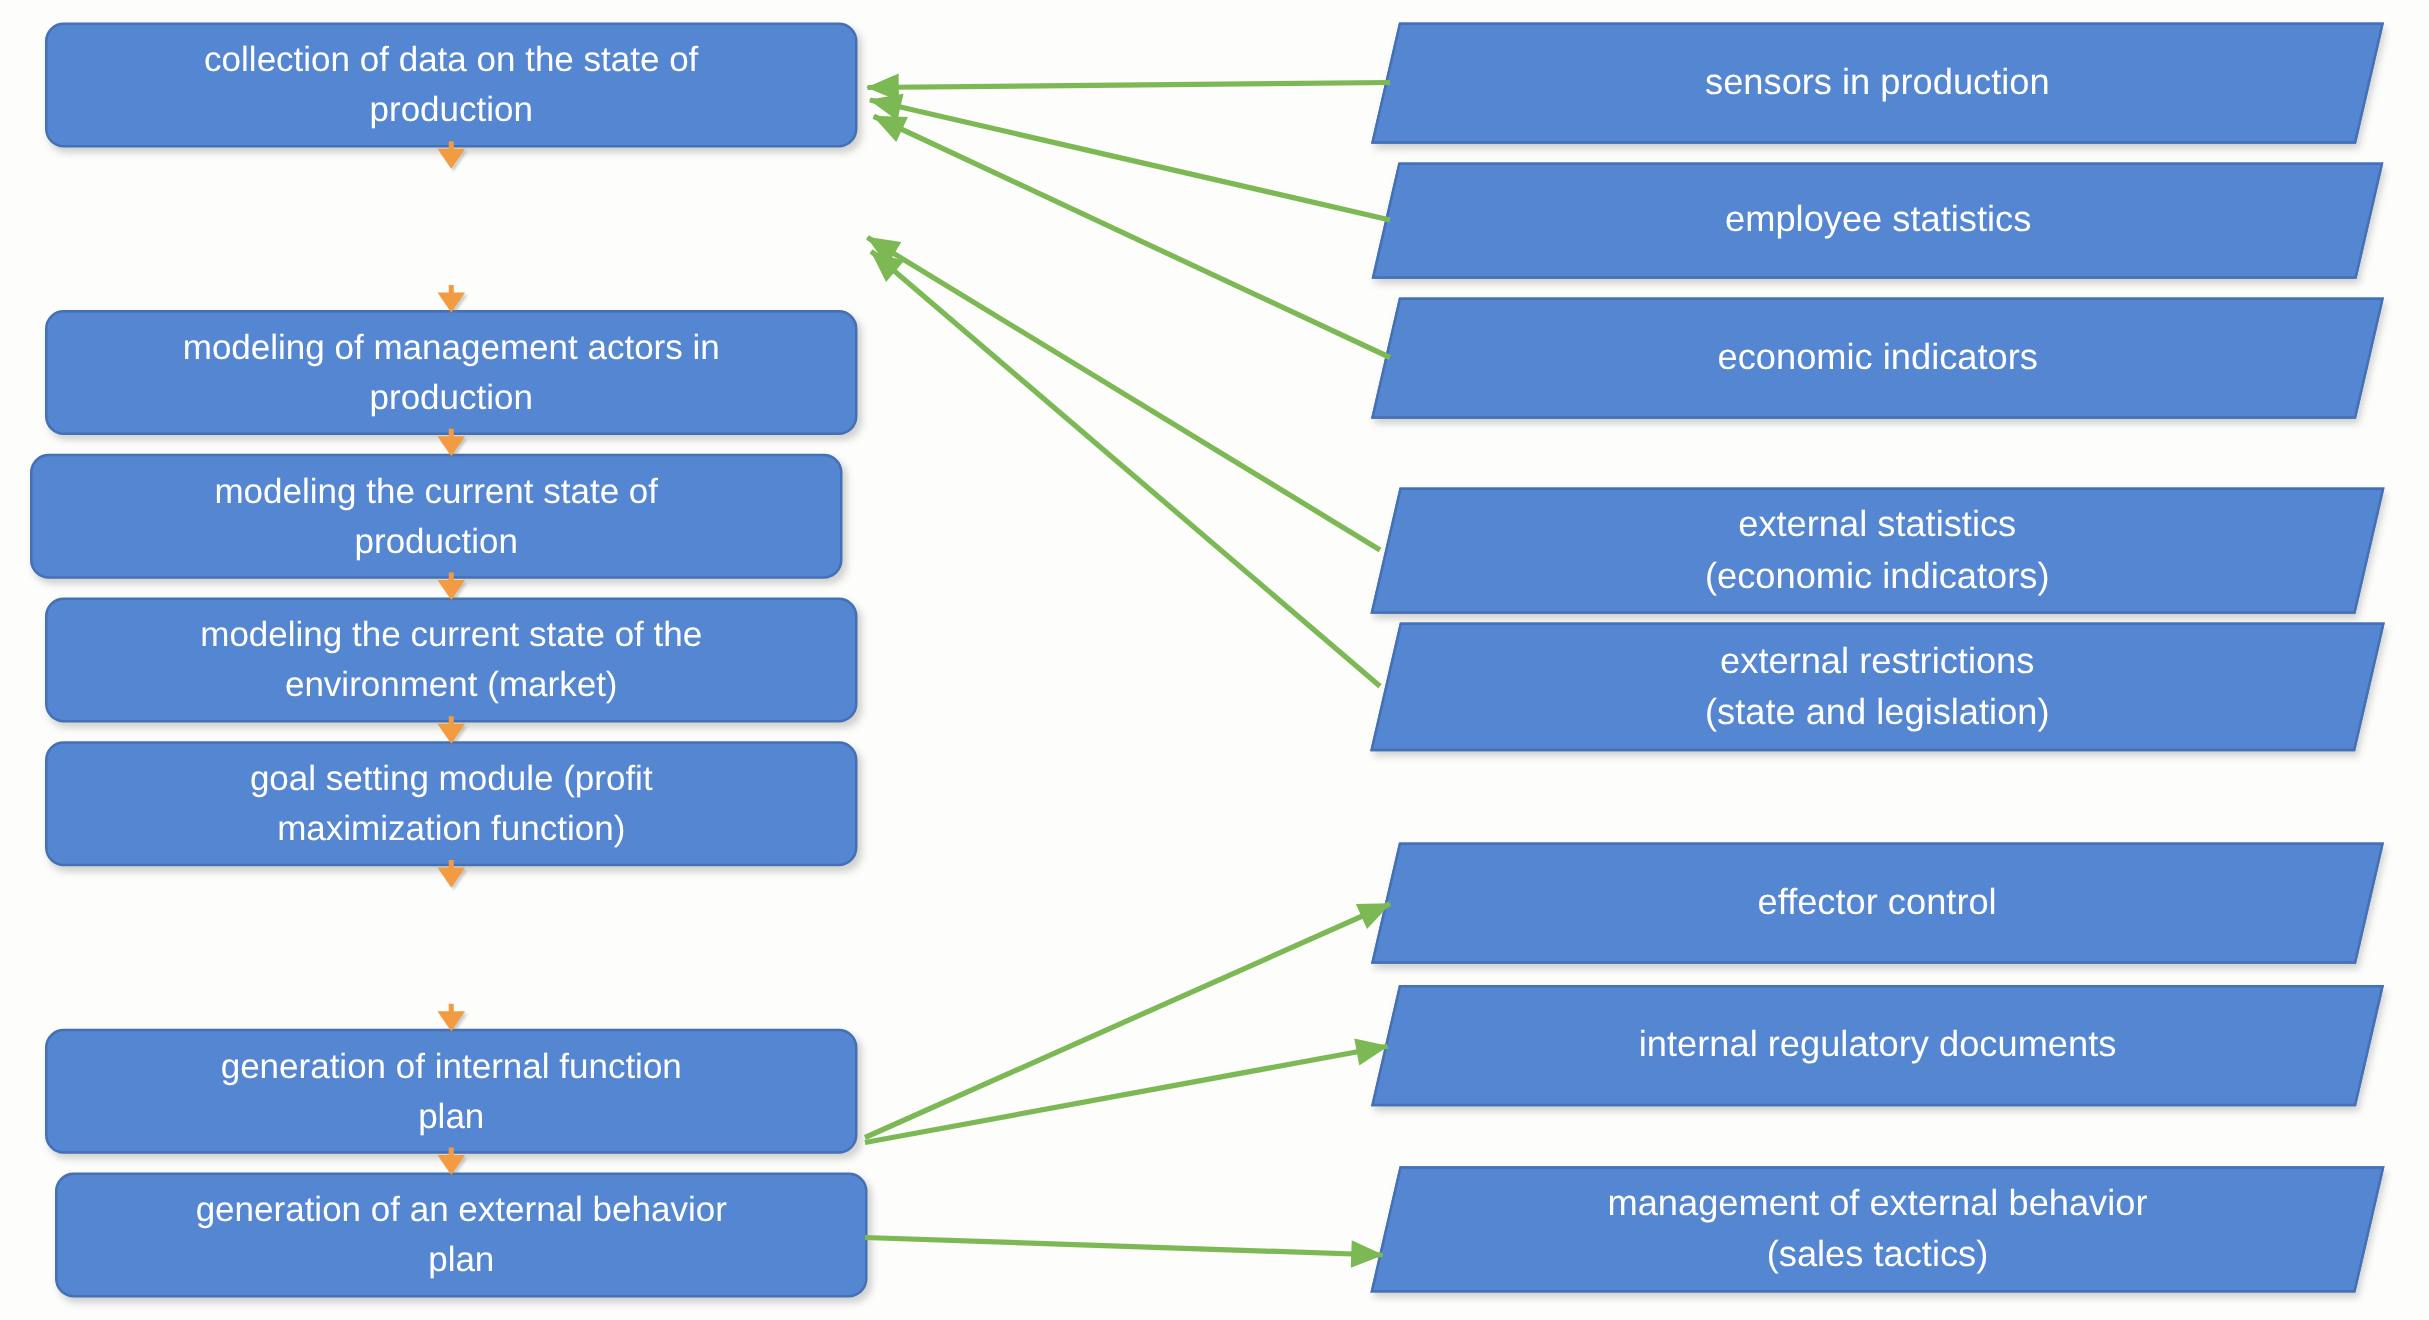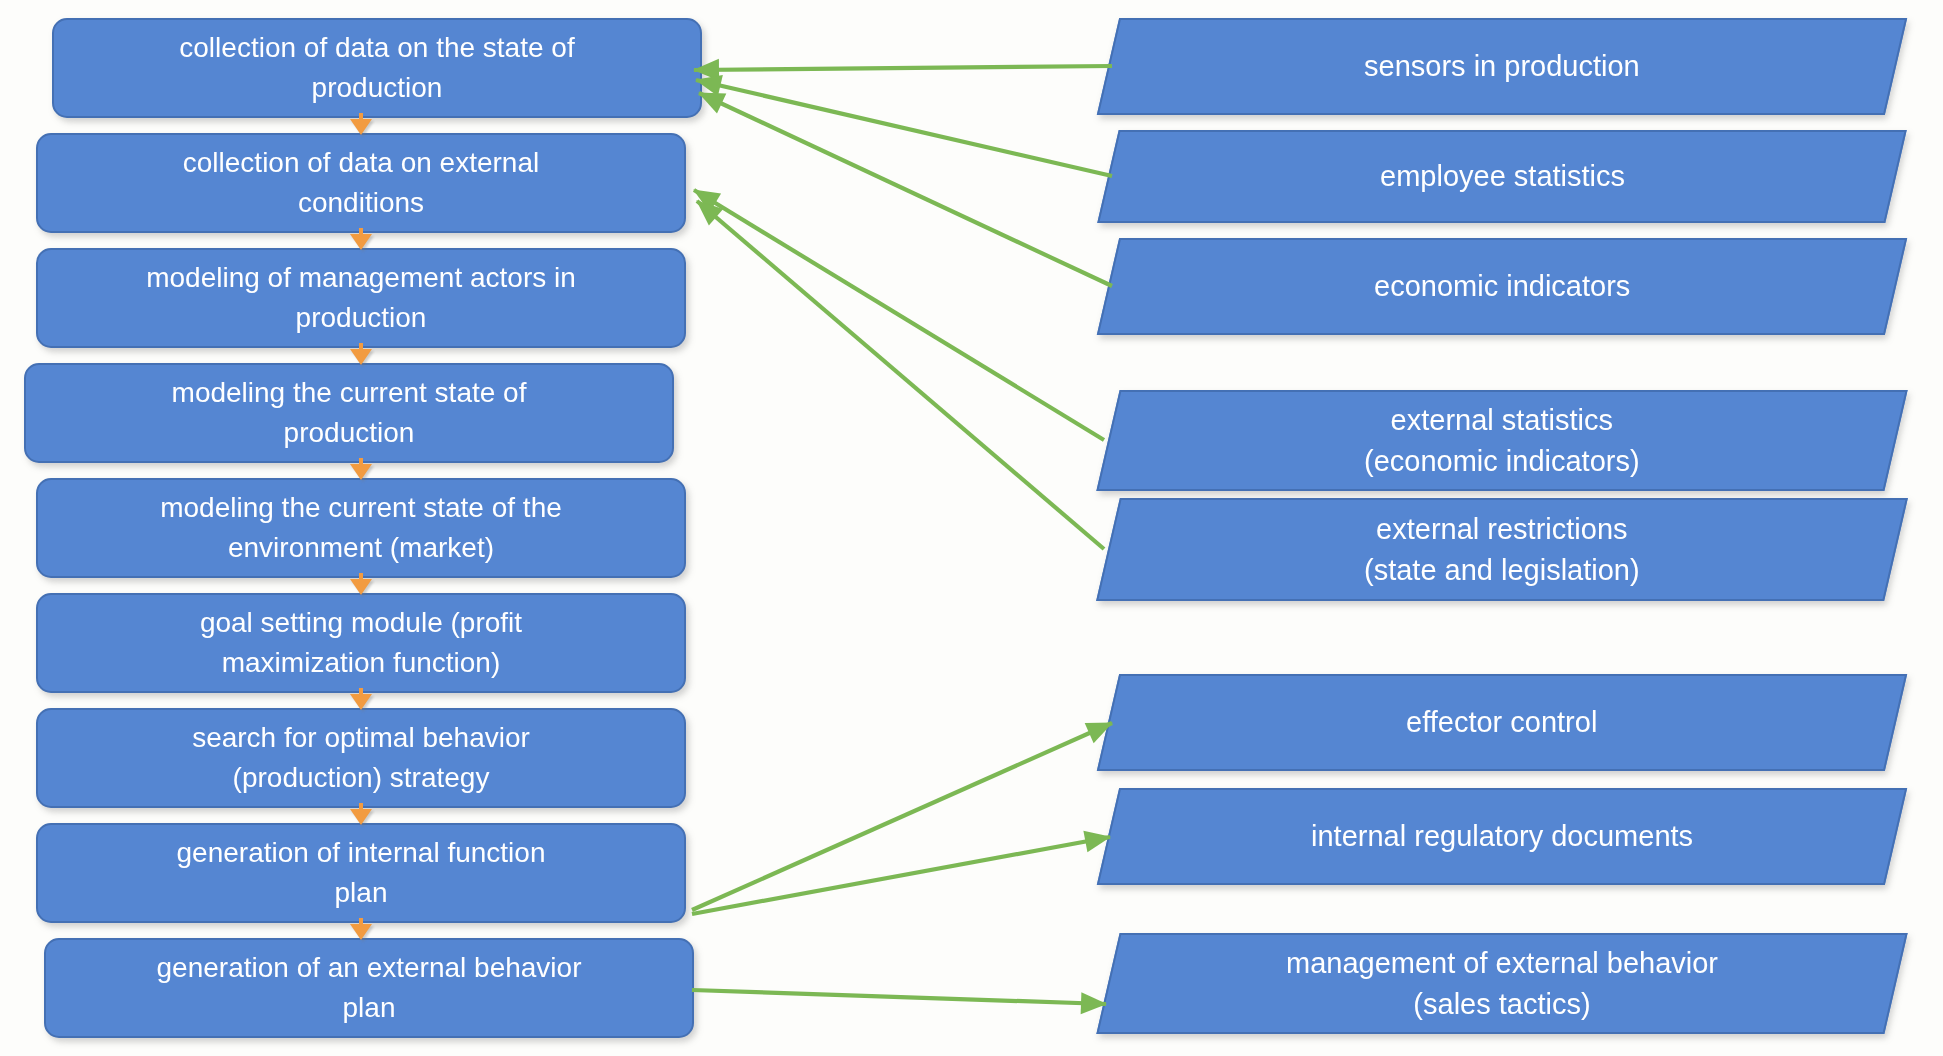--- a/index.html
+++ b/index.html
@@ -70,47 +70,39 @@
       </defs>
       <line x1="1112" y1="66" x2="694" y2="70" stroke="#7CB854" stroke-width="4.2" marker-end="url(#ah)"></line>
       <line x1="1112" y1="176" x2="696" y2="80" stroke="#7CB854" stroke-width="4.2" marker-end="url(#ah)"></line>
       <line x1="1112" y1="286" x2="699" y2="93" stroke="#7CB854" stroke-width="4.2" marker-end="url(#ah)"></line>
       <line x1="1104" y1="440" x2="694" y2="190" stroke="#7CB854" stroke-width="4.2" marker-end="url(#ah)"></line>
       <line x1="1104" y1="549" x2="697" y2="201" stroke="#7CB854" stroke-width="4.2" marker-end="url(#ah)"></line>
       <line x1="692" y1="910" x2="1112" y2="723" stroke="#7CB854" stroke-width="4.2" marker-end="url(#ah)"></line>
       <line x1="692" y1="914" x2="1110" y2="837" stroke="#7CB854" stroke-width="4.2" marker-end="url(#ah)"></line>
       <line x1="692" y1="990" x2="1106" y2="1004" stroke="#7CB854" stroke-width="4.2" marker-end="url(#ah)"></line>
     </svg>
-<div class="step" style="left: 36px; top: 18px; width: 650px; height: 100px; margin-left: 16px;">
+<div class="step" style="left: 36px; top: 18px; width: 650px; height: 100px;">
     <span class="lbl">collection of data on the state of
 production</span>
-  </div>
-    <div class="step" style="left: 36px; top: 133px; width: 650px; height: 100px;">
-    <span class="lbl">collection of data on external
-conditions</span>
   </div>
     <div class="step" style="left: 36px; top: 248px; width: 650px; height: 100px;">
     <span class="lbl">modeling of management actors in
 production</span>
   </div>
     <div class="step" style="left: 24px; top: 363px; width: 650px; height: 100px;">
     <span class="lbl">modeling the current state of
 production</span>
   </div>
     <div class="step" style="left: 36px; top: 478px; width: 650px; height: 100px; text-align: center;">
     <span class="lbl">modeling the current state of the
 environment (market)</span>
   </div>
     <div class="step" style="left: 36px; top: 593px; width: 650px; height: 100px;">
     <span class="lbl">goal setting module (profit
 maximization function)</span>
-  </div>
-    <div class="step" style="left: 36px; top: 708px; width: 650px; height: 100px;">
-    <span class="lbl">search for optimal behavior
-(production) strategy</span>
   </div>
     <div class="step" style="left: 36px; top: 823px; width: 650px; height: 100px;">
     <span class="lbl">generation of internal function
 plan</span>
   </div>
     <div class="step" style="left: 44px; top: 938px; width: 650px; height: 100px;">
     <span class="lbl">generation of an external behavior
 plan</span>
   </div>
     <div class="flow-arrow" style="left: 350px; top: 116px;">

